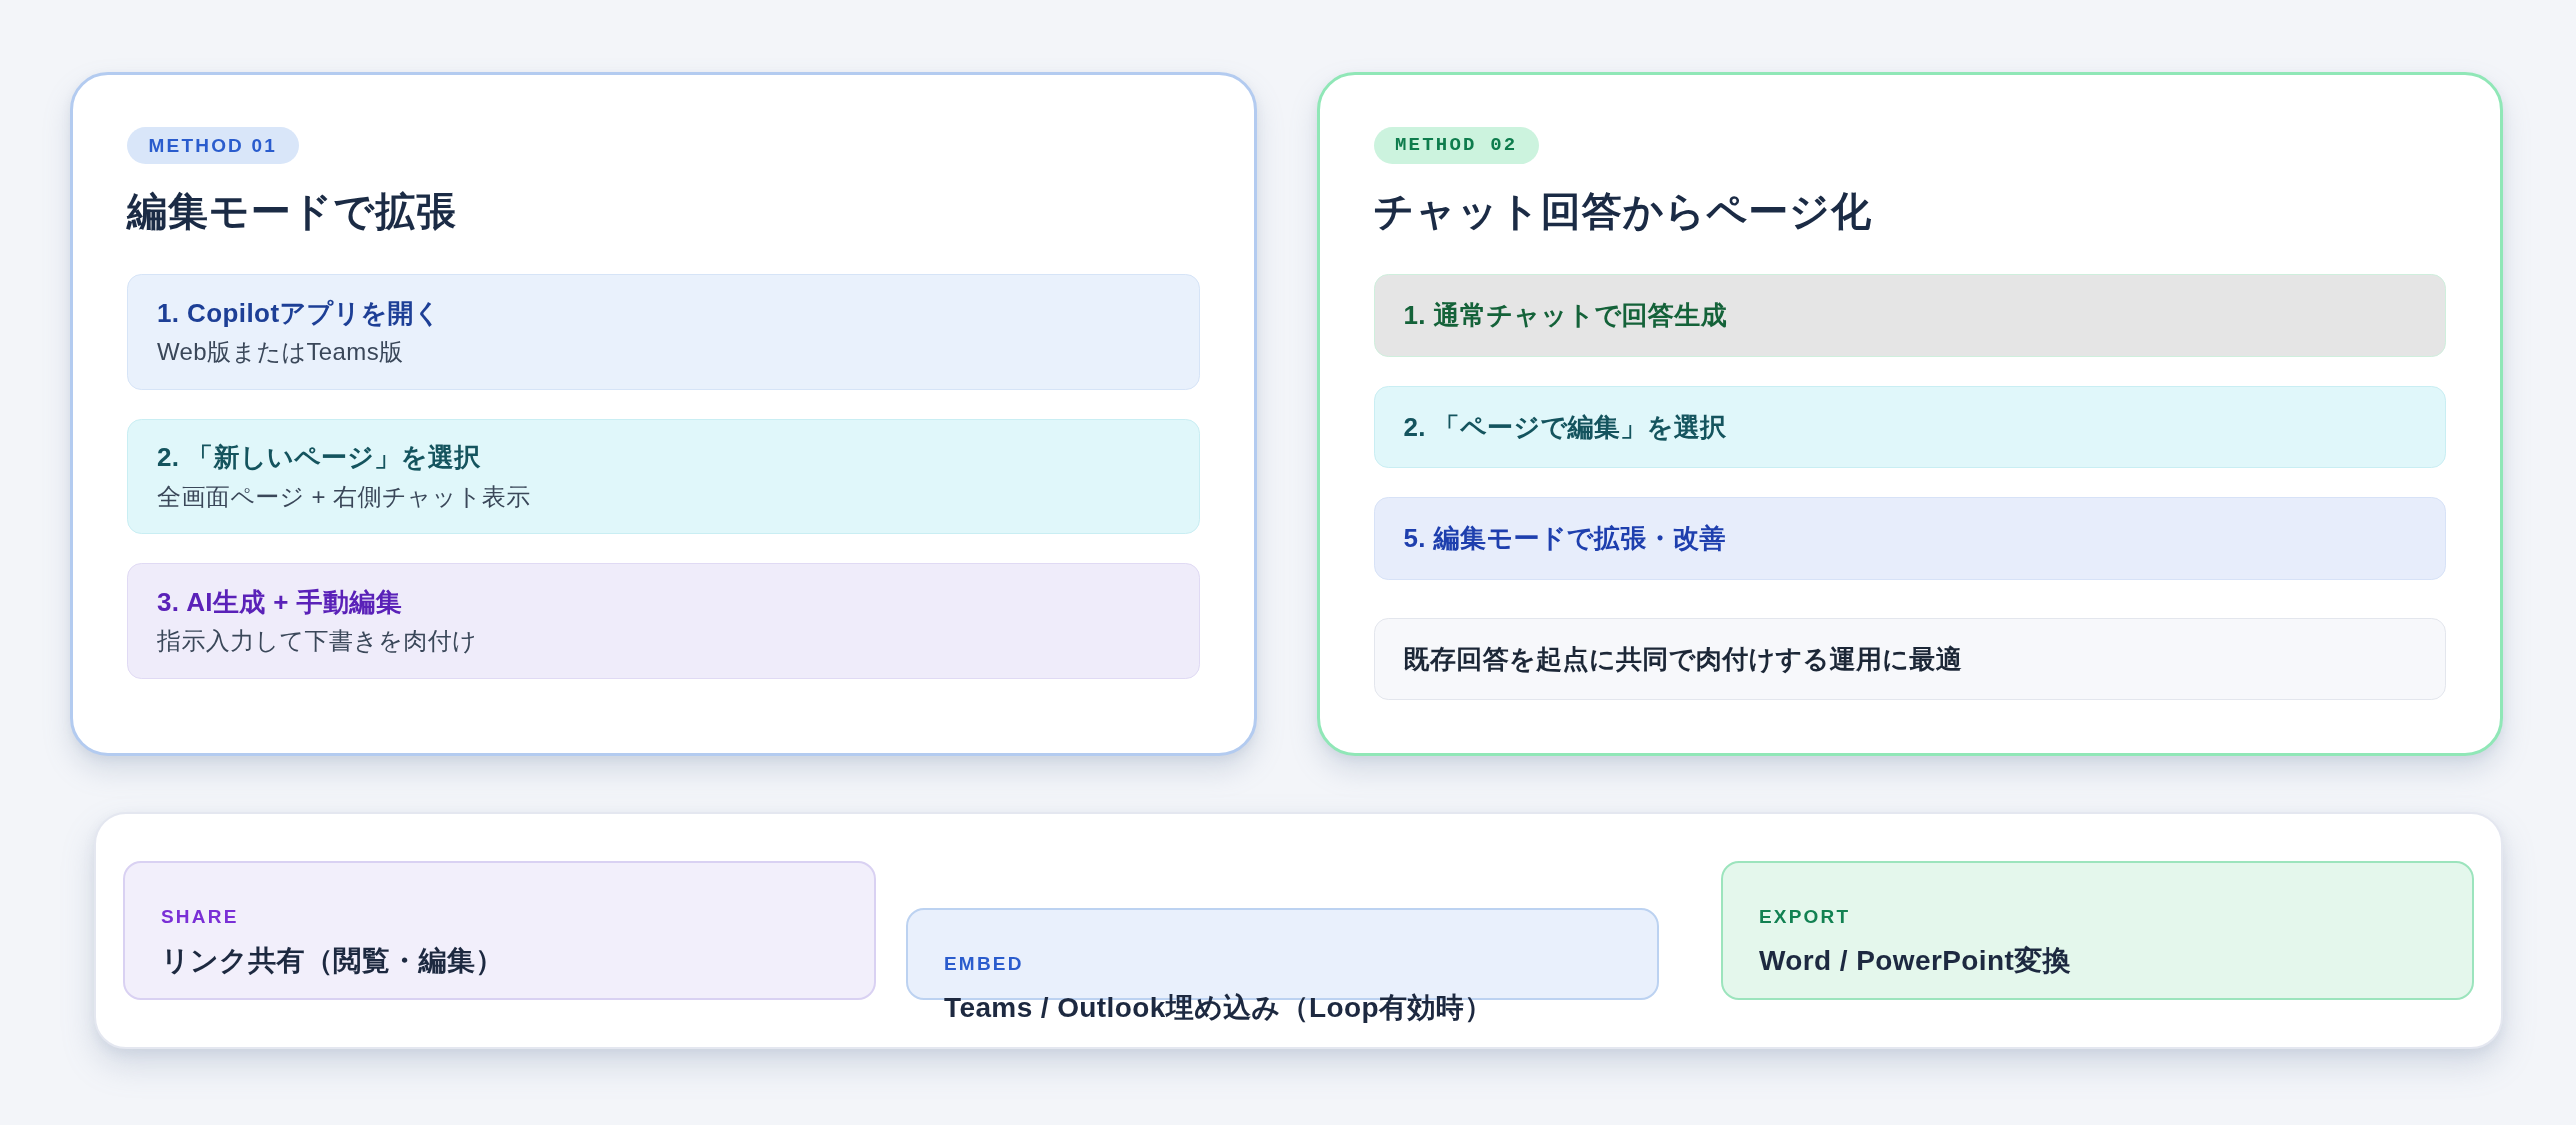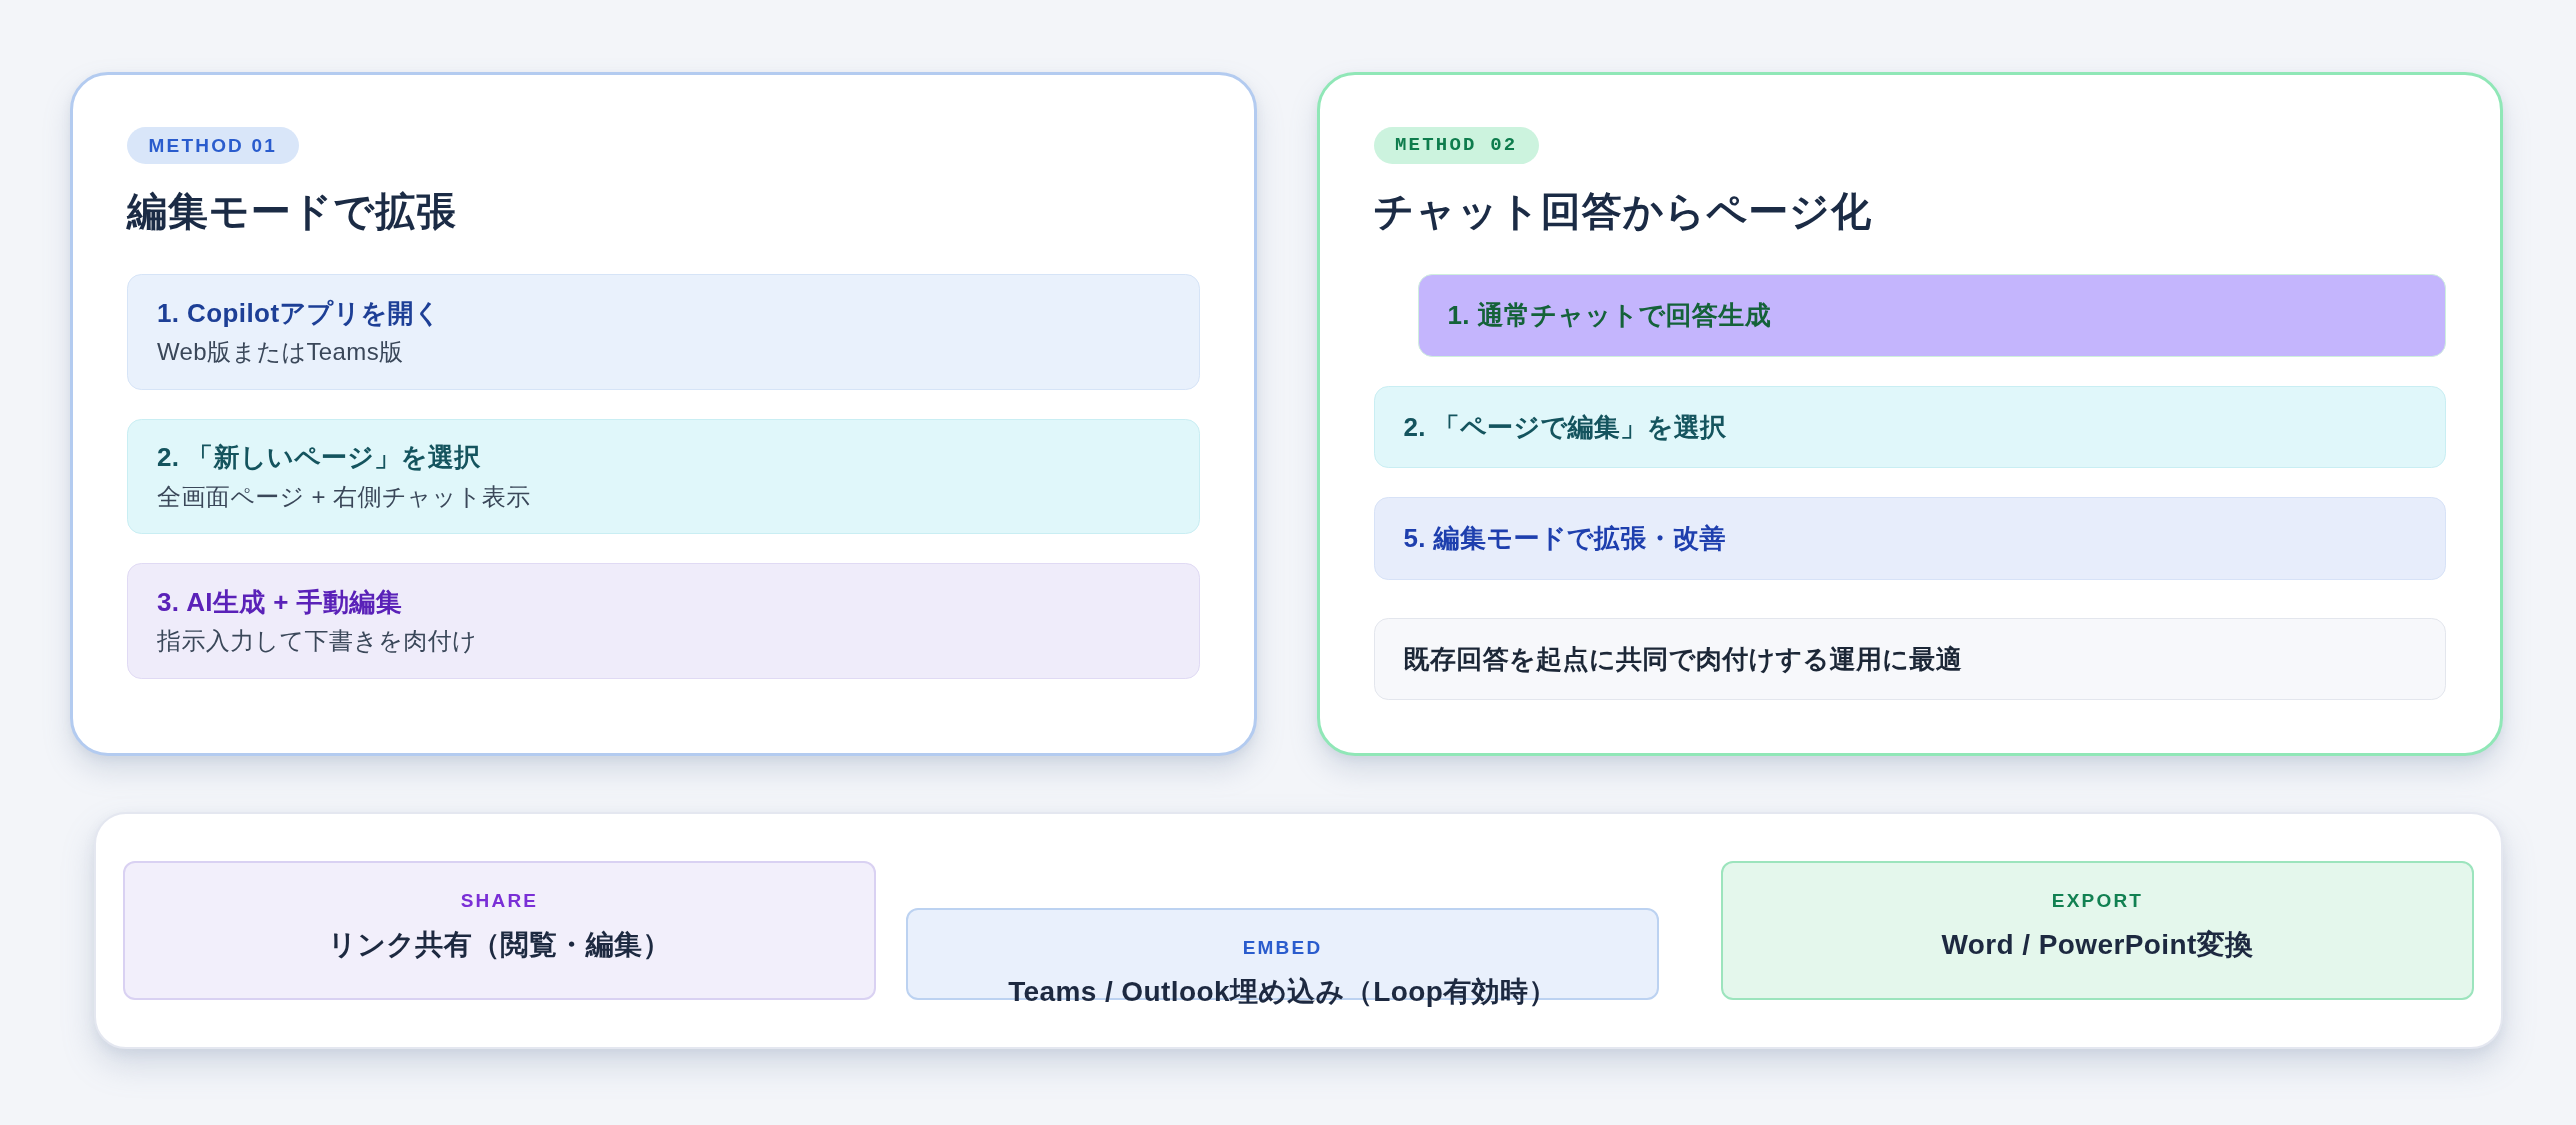--- a/index.html
+++ b/index.html
@@ -82,21 +82,21 @@
     line-height: 1.25;
     letter-spacing: 0.4px;
   }
 
   .s-blue   { background: #e9f1fc; border-color: #d6e4f7; }
   .s-blue   .step-title { color: #1d3f96; }
   .s-cyan   { background: #e0f7fa; border-color: #c9eef3; }
   .s-cyan   .step-title { color: #14545e; }
   .s-purple { background: #efecfa; border-color: #e0daf4; }
   .s-purple .step-title { color: #5a21b8; }
-  .s-green  { background: #c4b5fd; border-color: #cfefdd; margin-left: 44px; }
+  .s-green  { background: #e5e5e5; border-color: #cfefdd; }
   .s-green  .step-title { color: #146239; }
   .s-blue2  { background: #e7edfb; border-color: #d7e2f7; }
   .s-blue2  .step-title { color: #1e3fae; }
   .s-note   { background: #f7f8fb; border-color: #e3e6ed; margin-top: 9px; }
   .s-note   .step-title { color: #1c2737; }
 
   
   .footer {
     position: absolute;
     left: 94px;
@@ -108,24 +108,23 @@
     border: 2.7px solid #e4e7f0;
     border-radius: 32px;
     box-shadow: 0 16px 32px rgba(128, 146, 176, 0.28), 0 4.5px 10.7px rgba(128,146,176,0.12);
     padding: 47px 27px;
     display: flex;
     gap: 30px;
   }
   .footer-card {
     flex: 1;
     box-sizing: border-box;
-    border-radius: 12px;
+    border-radius: 18px;
     border: 2.7px solid transparent;
-    padding: 28px 36px;
-    text-align: center;
+    padding: 44px 36px;
   }
   .footer-label {
     font-size: 19px;
     font-weight: bold;
     letter-spacing: 2.2px;
     line-height: 1;
   }
   .footer-text {
     margin-top: 18px;
     font-size: 28px;

